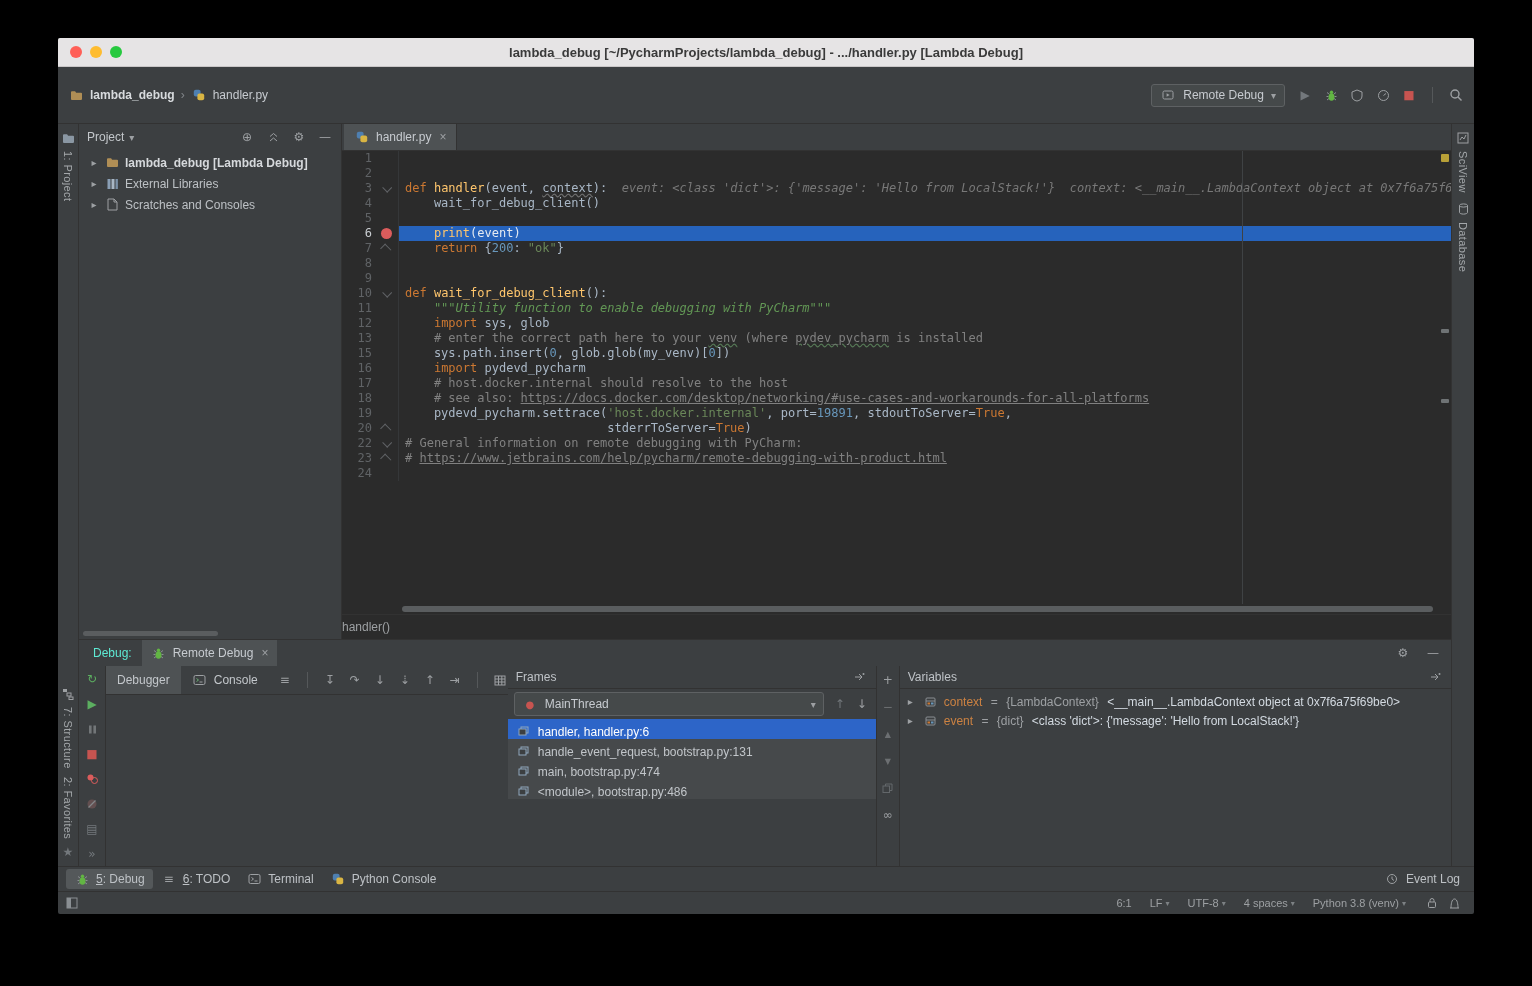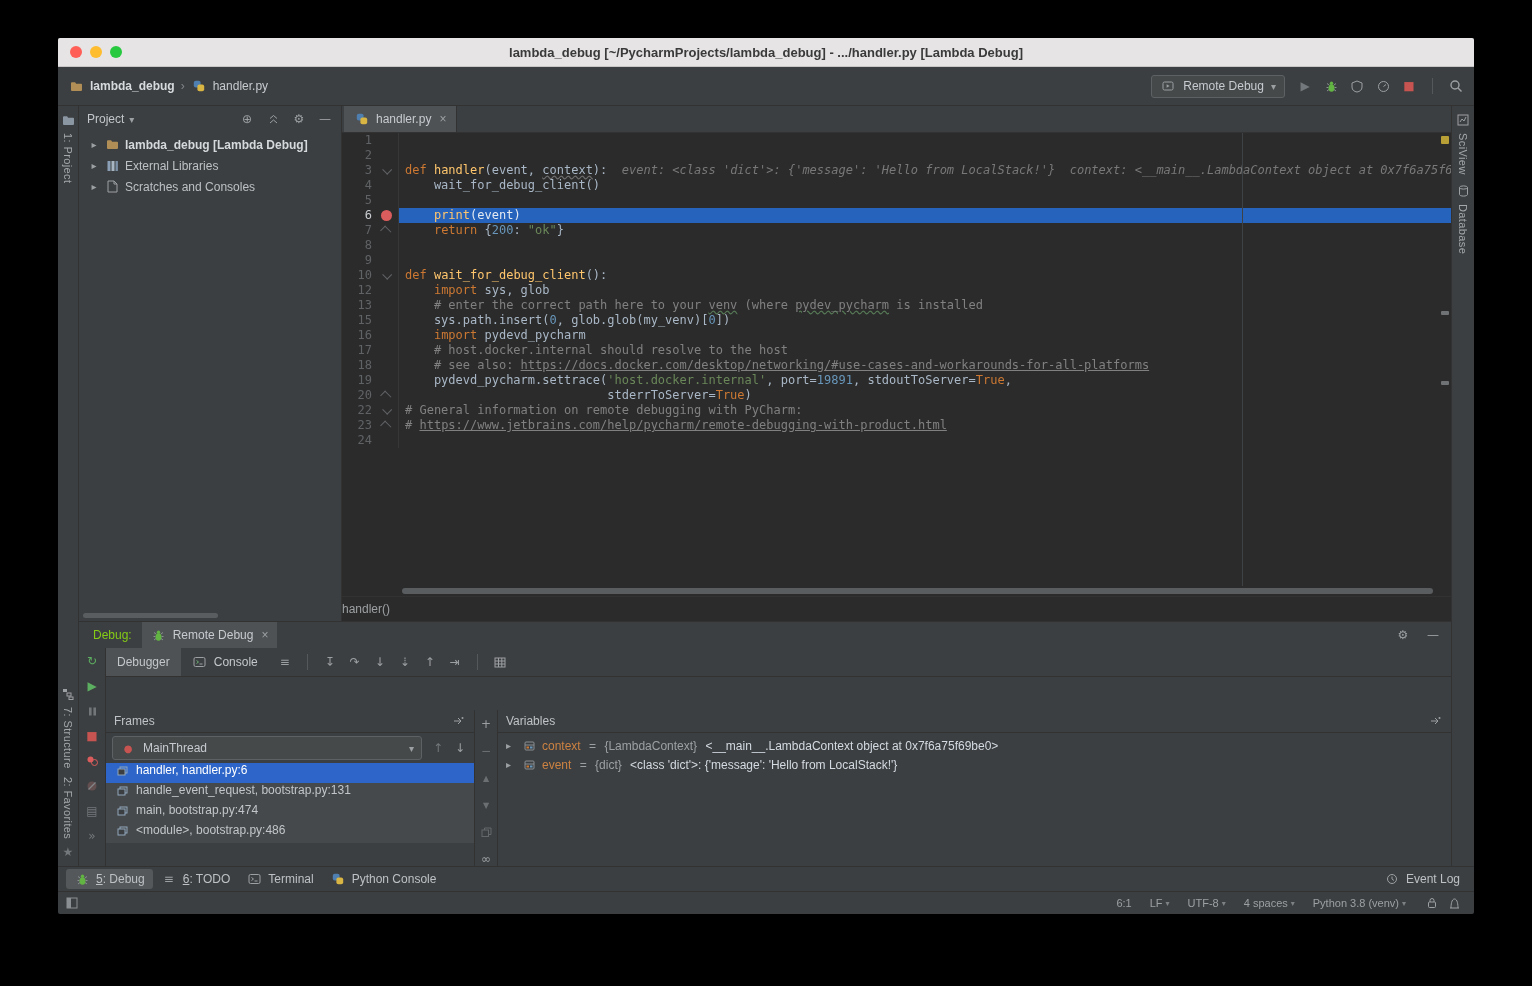--- a/index.html
+++ b/index.html
@@ -8,21 +8,21 @@
   .window{position:absolute;left:58px;top:38px;width:1416px;height:876px;background:#3c3f41;
     border-radius:2px;overflow:hidden;box-shadow:0 25px 70px rgba(0,0,0,.7);display:flex;flex-direction:column;}
   
   .titlebar{height:28px;flex:none;background:#e6e4e5;border-bottom:1px solid #c9c6c7;
     display:flex;align-items:center;justify-content:center;position:relative;}
   .tl{position:absolute;left:12px;display:flex;gap:8px;}
   .tl span{width:12px;height:12px;border-radius:50%;display:block;}
   .tlr{background:#ff5f57;} .tly{background:#febc2f;} .tlg{background:#27c93f;}
   .wtitle{color:#3a3a3a;font-weight:bold;font-size:13px;}
   
-  .navbar{height:30px;flex:none;display:flex;align-items:center;padding:4px 10px;border-bottom:1px solid #323232;}
+  .navbar{height:30px;flex:none;display:flex;align-items:center;padding:13px 10px;border-bottom:1px solid #323232;}
   .crumbs{display:flex;align-items:center;gap:6px;}
   .crumb{color:#c7cbd0;} .crumb.bold{font-weight:bold;color:#d8dbde;}
   .csep{color:#808488;}
   .nav-right{margin-left:auto;display:flex;align-items:center;gap:12px;}
   .runconfig{display:flex;align-items:center;gap:7px;border:1px solid #5e6163;background:#45494a;
     border-radius:3px;height:21px;padding:0 8px;color:#c7cbd0;}
   .navactions{display:flex;align-items:center;gap:10px;}
   
   .workspace{flex:1;display:flex;min-height:0;}
   .stripe{width:20px;flex:none;background:#3c3f41;display:flex;flex-direction:column;align-items:center;
@@ -76,43 +76,43 @@
   .mark{position:absolute;right:2px;width:8px;height:4px;border-radius:1px;}
   .mark.y{background:#b8a037;height:8px;}
   .mark.g{background:#6f7375;}
   .ehscroll{height:10px;flex:none;position:relative;background:#2b2b2b;}
   .ehthumb{position:absolute;left:60px;right:18px;top:2px;height:6px;border-radius:3px;background:#5a5d5f;}
   .ebread{height:24px;flex:none;background:#2b2b2b;border-top:1px solid #323232;display:flex;align-items:center;
     color:#9da0a3;}
   
   .debugwin{flex:1;display:flex;flex-direction:column;border-top:1px solid #323232;min-height:0;}
   .dheader{height:26px;flex:none;display:flex;align-items:center;gap:10px;padding:0 10px 0 14px;}
-  .dtitle{color:#84cc16;}
+  .dtitle{color:#5eead4;}
   .dsession{display:flex;align-items:center;gap:6px;background:#4e5254;height:26px;padding:0 9px;color:#c7cbd0;}
   .dhicons{margin-left:auto;display:flex;gap:14px;align-items:center;}
   .dbody{flex:1;display:flex;min-height:0;}
   .dstrip{width:26px;flex:none;border-right:1px solid #323232;display:flex;flex-direction:column;align-items:center;
     padding-top:5px;gap:9px;}
-  .dmain{flex:1;display:flex;flex-direction:column;min-width:0;gap:33px;}
+  .dmain{flex:1;display:flex;flex-direction:row;min-width:0;}
   .dtoolbar{height:28px;flex:none;display:flex;align-items:stretch;border-bottom:1px solid #323232;}
   .dtabs{display:flex;align-items:stretch;}
   .dtabbtn{display:flex;align-items:center;gap:6px;padding:0 11px;color:#c3c7cb;}
   .dtabbtn.active{background:#4e5254;}
   .dticons{display:flex;align-items:center;gap:9px;padding-left:8px;}
   .vsep{width:1px;height:16px;background:#55585a;margin:0 5px;align-self:center;}
   .dpanels{flex:1;display:flex;min-height:0;}
   .frames{width:368px;flex:none;border-right:1px solid #323232;display:flex;flex-direction:column;}
   .phead{height:22px;flex:none;display:flex;align-items:center;padding:0 8px;color:#bfc3c7;border-bottom:1px solid #323232;}
   .pin{margin-left:auto;display:flex;}
   .threadrow{height:30px;flex:none;display:flex;align-items:center;gap:8px;padding:0 6px;}
   .combo{flex:1;height:22px;background:#45494a;border:1px solid #5e6163;border-radius:3px;display:flex;
     align-items:center;gap:7px;padding:0 7px;color:#c7cbd0;}
   .combo .chev{margin-left:auto;}
   .chev{color:#9da0a3;font-size:10px;}
-  .frow{height:20px;display:flex;align-items:flex-start;gap:6px;padding:0 8px;background:#46494b;color:#c2c6ca;white-space:nowrap;}
+  .frow{height:20px;display:flex;align-items:flex-end;gap:6px;padding:0 8px;background:#46494b;color:#c2c6ca;white-space:nowrap;}
   .frow.sel{background:#2d65c8;color:#fff;}
   .watchstrip{width:22px;flex:none;border-right:1px solid #323232;display:flex;flex-direction:column;
     align-items:center;padding-top:6px;gap:11px;}
   .vars{flex:1;display:flex;flex-direction:column;min-width:0;}
   .varlist{padding-top:3px;}
   .vrow{height:19px;display:flex;align-items:center;gap:5px;padding-left:8px;white-space:nowrap;}
   .vchev{width:10px;color:#9da0a3;font-size:10px;}
   .vname{color:#cc8242;}
   .veq{color:#9da0a3;white-space:pre;}
   .vtype{color:#9da0a3;white-space:pre;}
@@ -325,20 +325,21 @@
                   <div class="eline"><span class="gut"><span class="lnum">1</span><span class="lmark"></span></span><span class="codetext"></span></div>
                   <div class="eline"><span class="gut"><span class="lnum">2</span><span class="lmark"></span></span><span class="codetext"></span></div>
                   <div class="eline"><span class="gut"><span class="lnum">3</span><span class="lmark"><span class="foldmk open"></span></span></span><span class="codetext"><span class="k">def </span><span class="f">handler</span><span class="t">(event, </span><span class="tw">context</span><span class="t">):</span><span class="h">  event: &lt;class 'dict'&gt;: {'message': 'Hello from LocalStack!'}  context: &lt;__main__.LambdaContext object at 0x7f6a75f69be0&gt;</span></span></div>
                   <div class="eline"><span class="gut"><span class="lnum">4</span><span class="lmark"></span></span><span class="codetext"><span class="t">    wait_for_debug_client()</span></span></div>
                   <div class="eline"><span class="gut"><span class="lnum">5</span><span class="lmark"></span></span><span class="codetext"></span></div>
                   <div class="eline exec"><span class="gut"><span class="lnum">6</span><span class="lmark"><span class="bpdot"></span></span></span><span class="codetext"><span class="t">    </span><span class="f">print</span><span class="t">(event)</span></span></div>
                   <div class="eline"><span class="gut"><span class="lnum">7</span><span class="lmark"><span class="foldmk close"></span></span></span><span class="codetext"><span class="t">    </span><span class="k">return</span><span class="t"> {</span><span class="n">200</span><span class="t">: </span><span class="s">"ok"</span><span class="t">}</span></span></div>
                   <div class="eline"><span class="gut"><span class="lnum">8</span><span class="lmark"></span></span><span class="codetext"></span></div>
                   <div class="eline"><span class="gut"><span class="lnum">9</span><span class="lmark"></span></span><span class="codetext"></span></div>
                   <div class="eline"><span class="gut"><span class="lnum">10</span><span class="lmark"><span class="foldmk open"></span></span></span><span class="codetext"><span class="k">def </span><span class="f">wait_for_debug_client</span><span class="t">():</span></span></div>
+                  <div class="eline"><span class="gut"><span class="lnum">11</span><span class="lmark"></span></span><span class="codetext"><span class="d">    """Utility function to enable debugging with PyCharm"""</span></span></div>
                   <div class="eline"><span class="gut"><span class="lnum">12</span><span class="lmark"></span></span><span class="codetext"><span class="t">    </span><span class="k">import</span><span class="t"> sys, glob</span></span></div>
                   <div class="eline"><span class="gut"><span class="lnum">13</span><span class="lmark"></span></span><span class="codetext"><span class="c">    # enter the correct path here to your </span><span class="cw">venv</span><span class="c"> (where </span><span class="cw">pydev_pycharm</span><span class="c"> is installed</span></span></div>
                   <div class="eline"><span class="gut"><span class="lnum">15</span><span class="lmark"></span></span><span class="codetext"><span class="t">    sys.path.insert(</span><span class="n">0</span><span class="t">, glob.glob(my_venv)[</span><span class="n">0</span><span class="t">])</span></span></div>
                   <div class="eline"><span class="gut"><span class="lnum">16</span><span class="lmark"></span></span><span class="codetext"><span class="t">    </span><span class="k">import</span><span class="t"> pydevd_pycharm</span></span></div>
                   <div class="eline"><span class="gut"><span class="lnum">17</span><span class="lmark"></span></span><span class="codetext"><span class="c">    # host.docker.internal should resolve to the host</span></span></div>
                   <div class="eline"><span class="gut"><span class="lnum">18</span><span class="lmark"></span></span><span class="codetext"><span class="c">    # see also: </span><span class="u">https://docs.docker.com/desktop/networking/#use-cases-and-workarounds-for-all-platforms</span></span></div>
                   <div class="eline"><span class="gut"><span class="lnum">19</span><span class="lmark"></span></span><span class="codetext"><span class="t">    pydevd_pycharm.settrace(</span><span class="s">'host.docker.internal'</span><span class="t">, port=</span><span class="n">19891</span><span class="t">, stdoutToServer=</span><span class="k">True</span><span class="t">,</span></span></div>
                   <div class="eline"><span class="gut"><span class="lnum">20</span><span class="lmark"><span class="foldmk close"></span></span></span><span class="codetext"><span class="t">                            stderrToServer=</span><span class="k">True</span><span class="t">)</span></span></div>
                   <div class="eline"><span class="gut"><span class="lnum">22</span><span class="lmark"><span class="foldmk open"></span></span></span><span class="codetext"><span class="c"># General information on remote debugging with PyCharm:</span></span></div>
                   <div class="eline"><span class="gut"><span class="lnum">23</span><span class="lmark"><span class="foldmk close"></span></span></span><span class="codetext"><span class="c"># </span><span class="u">https://www.jetbrains.com/help/pycharm/remote-debugging-with-product.html</span></span></div>

